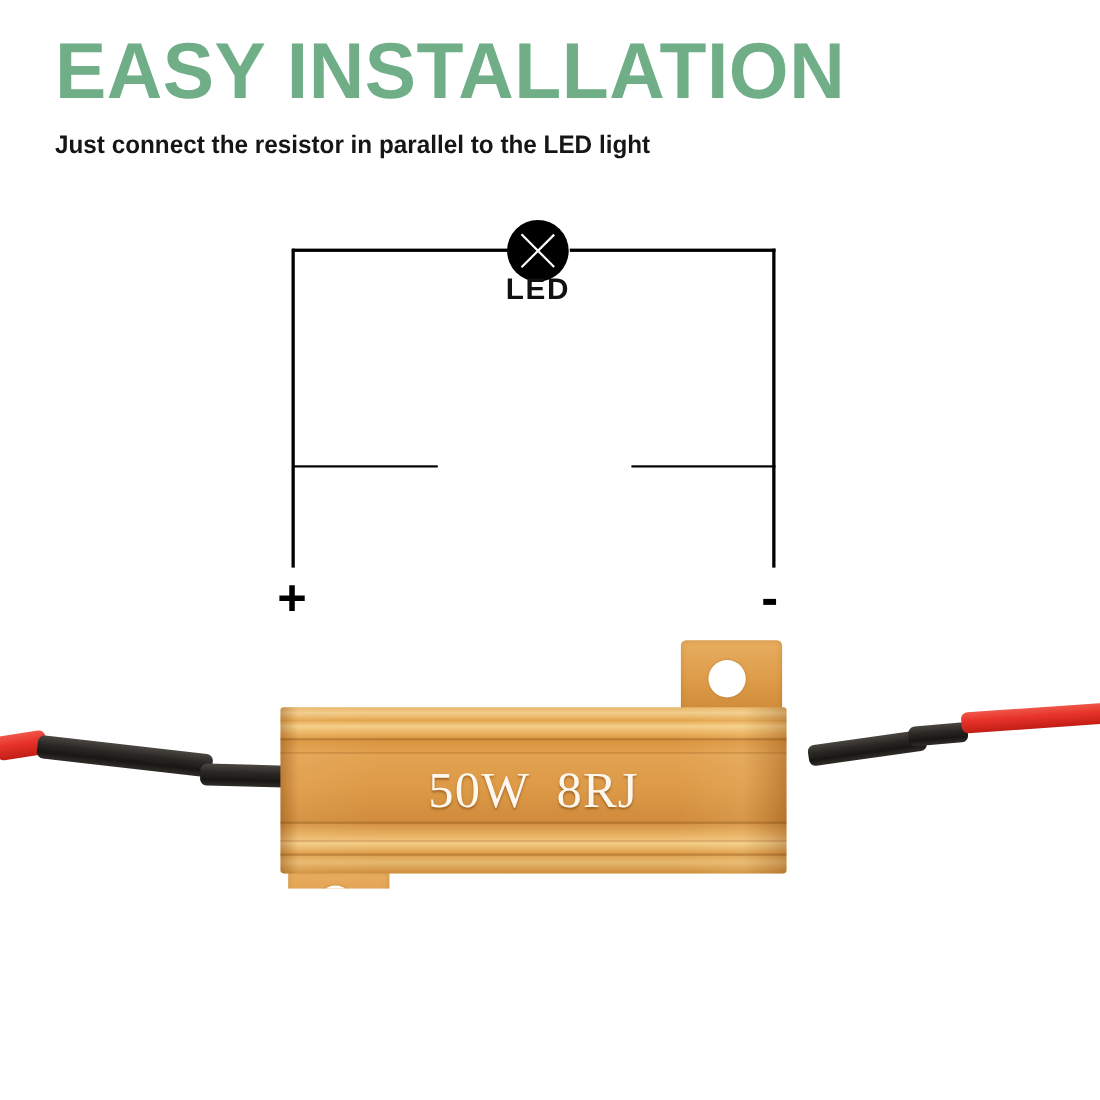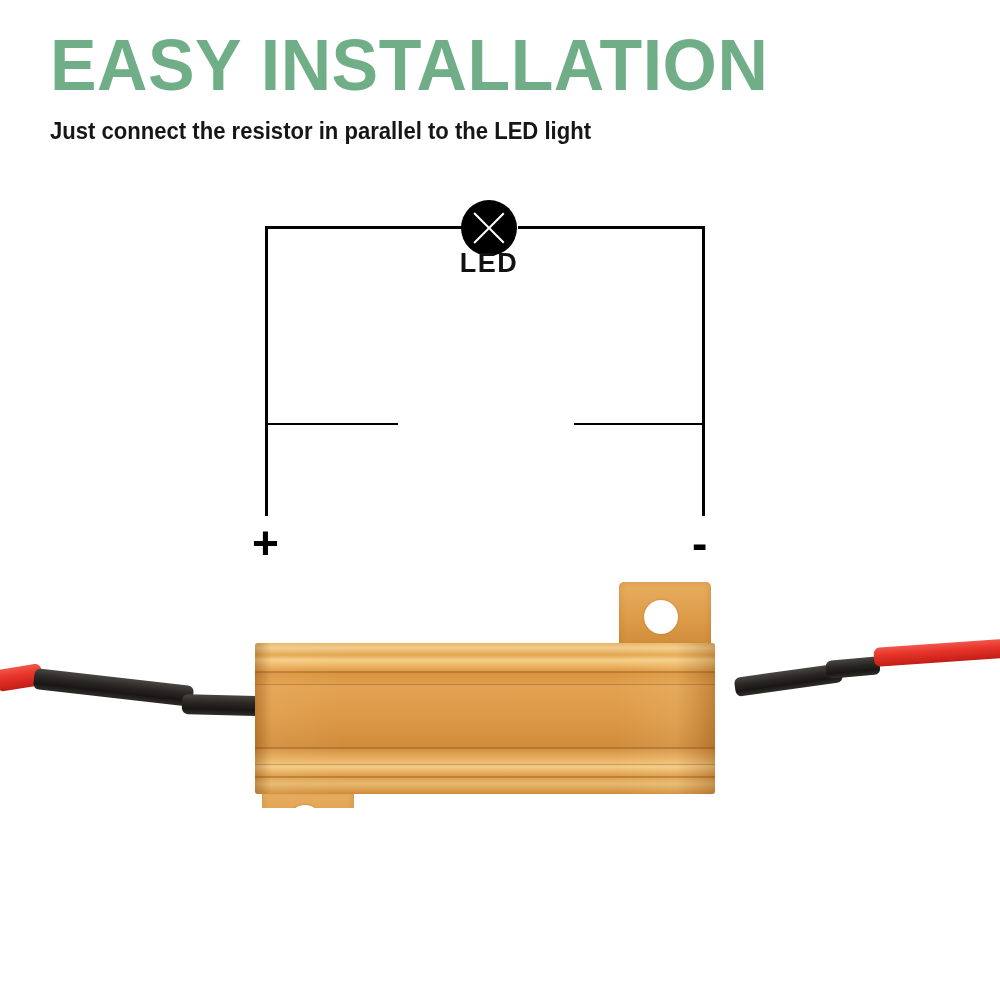--- a/index.html
+++ b/index.html
@@ -284,15 +284,16 @@
       <div class="groove" style="top:28px;height:1.5px;"></div>
       <div class="groove" style="top:41px;height:1px;"></div>
       <div class="groove" style="top:104px;height:1.5px;"></div>
       <div class="groove" style="top:121px;height:1px;"></div>
       <div class="groove" style="top:133px;height:1.5px;"></div>
     </div>
 
     <div class="tab-hole" id="hole-top"></div>
     <div class="tab-hole" id="hole-bottom"></div>
 
+    <div id="res-label">50W  8RJ</div>
   </div>
 
 </div>
 
 </body></html>

